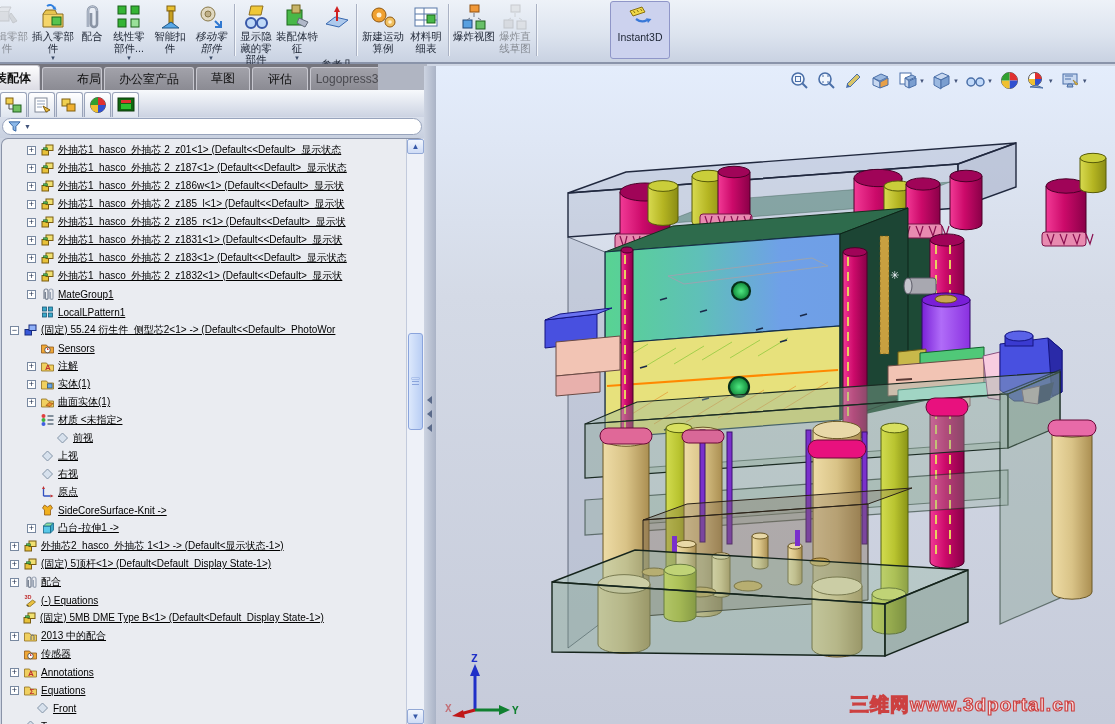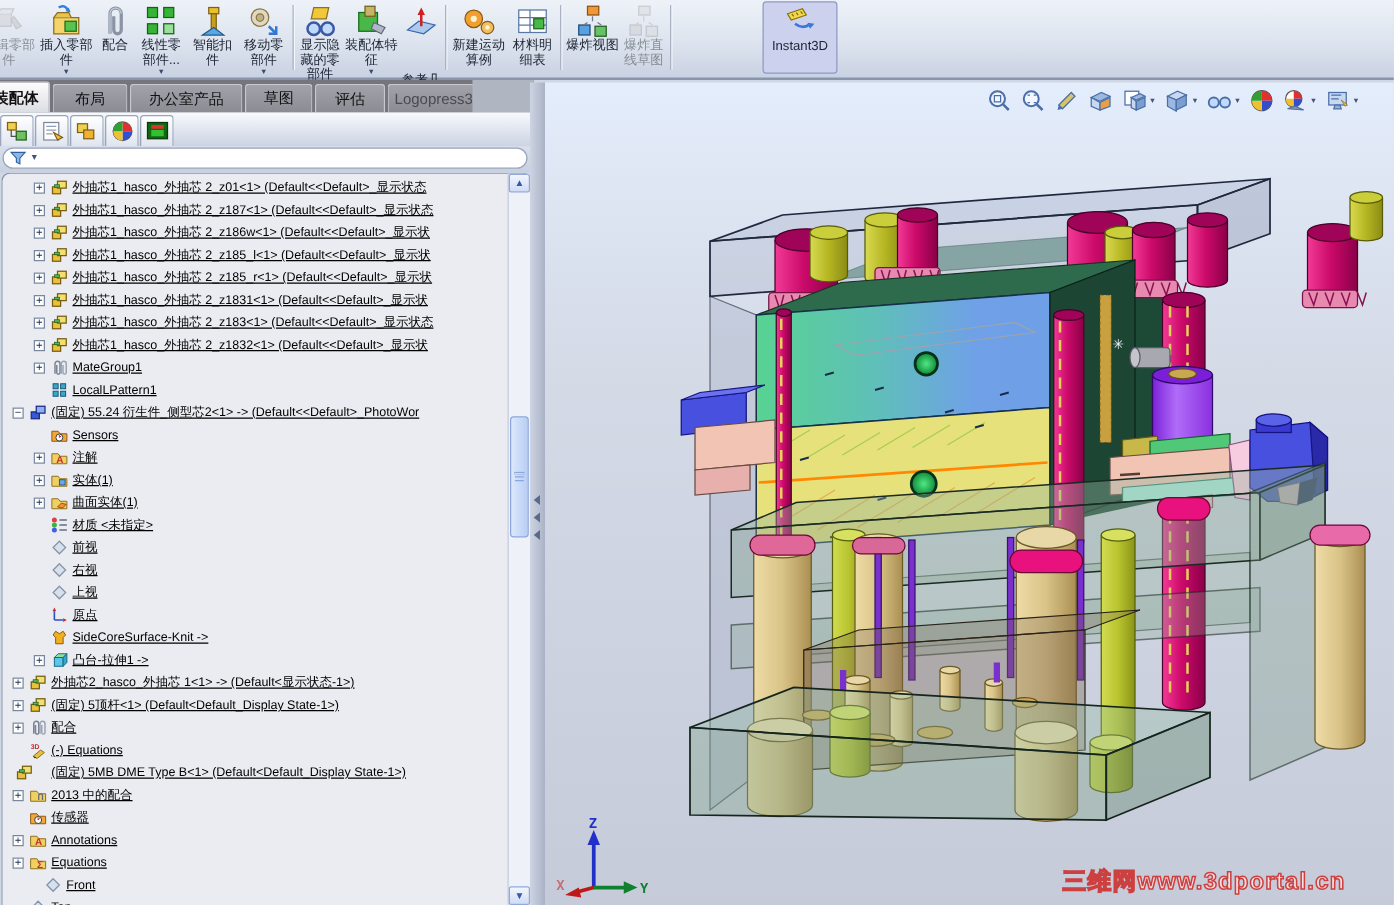--- a/index.html
+++ b/index.html
@@ -136,21 +136,21 @@
         <div class="tarr">▼</div>
       </div>
       <div class="tbtn" style="width: 40px;">
         <div class="tico"><svg viewBox="0 0 28 28">
             <rect x="11" y="3" width="8" height="5" fill="#e8c030" stroke="#806010"></rect>
             <rect x="13" y="8" width="4" height="12" fill="#c8a020" stroke="#806010"></rect>
             <path d="M6 25l9-6 8 6z" fill="#58a8e8" stroke="#205888"></path>
           </svg></div>
         <div class="tlbl">智能扣件</div>
       </div>
-      <div class="tbtn" style="width: 42px;">
+      <div class="tbtn" style="width: 42px; font-style: italic;">
         <div class="tico"><svg viewBox="0 0 28 28">
             <circle cx="11" cy="11" r="7" fill="#e0d8c0" stroke="#887848"></circle>
             <circle cx="11" cy="11" r="3" fill="#c0b088" stroke="#887848"></circle>
             <path d="M18 18l6 6m0-6v6h-6" stroke="#3078d0" stroke-width="2" fill="none"></path>
           </svg></div>
         <div class="tlbl">移动零部件</div>
         <div class="tarr">▼</div>
       </div>
       <div class="tsep"></div>
       <div class="tbtn" style="width: 36px;">
@@ -224,21 +224,21 @@
             <path d="M7.5 7l1.5 2M11 6l1.5 2M14.5 5l1.5 2" stroke="#887010"></path>
             <path d="M10 15c4 3 8 3 11 1" fill="none" stroke="#3878d8" stroke-width="2.2"></path>
             <path d="M22 19l3.5-4-5.5-.8z" fill="#3878d8"></path>
           </svg></div>
         <div class="tlbl">Instant3D</div>
       </div>
     </div>
 
   <div id="tabstrip">
       <div class="ctab active" style="width: 52px; margin-left: -14px;">装配体</div>
-      <div class="ctab" style="width: 58px;">布局</div>
+      <div class="ctab" style="width: 58px; text-align: right;">布局</div>
       <div class="ctab" style="width: 88px;">办公室产品</div>
       <div class="ctab" style="width: 52px; font-family: Liberation Mono, monospace;">草图</div>
       <div class="ctab" style="width: 54px;">评估</div>
       <div class="ctab muted" style="width: 72px;">Logopress3</div>
     </div>
   <div id="striptail"></div>
 
   <div id="paneltabs">
       <div class="ptab">
         <svg viewBox="0 0 20 18">
@@ -362,29 +362,29 @@
         <div class="trow" style="padding-left: 25px;"><span class="ebox">+</span><span class="nico"><svg viewBox="0 0 14 14">
               <path d="M1 4h5l1.5 2H13v6H1z" fill="#f0d060" stroke="#907020" stroke-width=".8"></path>
               <path d="M5.5 10.5l3-3 4 1-3 3z" fill="#f09030" stroke="#904810" stroke-width=".7"></path>
             </svg></span><span class="nlbl">曲面实体(1)</span></div>
         <div class="trow" style="padding-left: 25px;"><span class="ebox hid"></span><span class="nico"><svg viewBox="0 0 14 14">
               <circle cx="3" cy="3" r="2" fill="#e04040"></circle>
               <circle cx="3" cy="7" r="2" fill="#40b040"></circle>
               <circle cx="3" cy="11" r="2" fill="#4060e0"></circle>
               <path d="M7 3h6M7 7h6M7 11h6" stroke="#607080" stroke-width="1.3"></path>
             </svg></span><span class="nlbl">材质 &lt;未指定&gt;</span></div>
-        <div class="trow" style="padding-left: 25px;"><span class="ebox hid"></span><span class="nico"><svg viewBox="0 0 14 14">
+        <div class="trow" style="padding-left: 40px;"><span class="ebox hid"></span><span class="nico"><svg viewBox="0 0 14 14">
               <path d="M7 2l5 5-5 5-5-5z" fill="rgba(180,205,230,.35)" stroke="#8494a8"></path>
             </svg></span><span class="nlbl">前视</span></div>
         <div class="trow" style="padding-left: 25px;"><span class="ebox hid"></span><span class="nico"><svg viewBox="0 0 14 14">
               <path d="M7 2l5 5-5 5-5-5z" fill="rgba(180,205,230,.35)" stroke="#8494a8"></path>
-            </svg></span><span class="nlbl">右视</span></div>
+            </svg></span><span class="nlbl">上视</span></div>
         <div class="trow" style="padding-left: 25px;"><span class="ebox hid"></span><span class="nico"><svg viewBox="0 0 14 14">
               <path d="M7 2l5 5-5 5-5-5z" fill="rgba(180,205,230,.35)" stroke="#8494a8"></path>
-            </svg></span><span class="nlbl">上视</span></div>
+            </svg></span><span class="nlbl">右视</span></div>
         <div class="trow" style="padding-left: 25px;"><span class="ebox hid"></span><span class="nico"><svg viewBox="0 0 14 14">
               <path d="M3 11h7M3 11V4" stroke="#3050c0" stroke-width="1.3" fill="none"></path>
               <path d="M13 11l-3-1.5v3zM3 1l-1.5 3h3z" fill="#c03030"></path>
             </svg></span><span class="nlbl">原点</span></div>
         <div class="trow" style="padding-left: 25px;"><span class="ebox hid"></span><span class="nico"><svg viewBox="0 0 14 14">
               <path d="M4 2l3 2 3-2 2 3-2 2v5H4V7L2 5z" fill="#f0b020" stroke="#905810" stroke-width=".8"></path>
             </svg></span><span class="nlbl">SideCoreSurface-Knit -&gt;</span></div>
         <div class="trow" style="padding-left: 25px;"><span class="ebox">+</span><span class="nico"><svg viewBox="0 0 14 14">
               <rect x="3" y="5" width="7" height="7" fill="#58c8e8" stroke="#186888" stroke-width=".8"></rect>
               <path d="M3 5l3-3h7l-3 3z" fill="#90e0a0" stroke="#186888" stroke-width=".8"></path>
@@ -402,21 +402,21 @@
             </svg></span><span class="nlbl">(固定) 5顶杆&lt;1&gt; (Default&lt;Default_Display State-1&gt;)</span></div>
         <div class="trow" style="padding-left: 8px;"><span class="ebox">+</span><span class="nico"><svg viewBox="0 0 14 14">
               <path d="M3.5 12V4a2 2 0 0 1 4 0v7a1.3 1.3 0 0 1-2.6 0V5" fill="none" stroke="#7a8494" stroke-width="1.2"></path>
               <path d="M8.5 12V4a2 2 0 0 1 4 0v7a1.3 1.3 0 0 1-2.6 0V5" fill="none" stroke="#9aa4b4" stroke-width="1.2"></path>
             </svg></span><span class="nlbl">配合</span></div>
         <div class="trow" style="padding-left: 8px;"><span class="ebox hid"></span><span class="nico"><svg viewBox="0 0 14 14">
               <text x="1" y="6" font-size="5.5" font-weight="bold" fill="#c03030">3D</text>
               <path d="M3 12l6-5 3 2-6 5z" fill="#e8c040" stroke="#806010" stroke-width=".7"></path>
               <path d="M3 12l1 1.5L6 13z" fill="#303030"></path>
             </svg></span><span class="nlbl">(-) Equations</span></div>
-        <div class="trow" style="padding-left: 10px; gap: 11px;"><span class="nico"><svg viewBox="0 0 14 14">
+        <div class="trow" style="padding-left: 20px;"><span class="nico"><svg viewBox="0 0 14 14">
               <rect x="1.5" y="6.5" width="6.5" height="5.5" fill="#e8c23a" stroke="#7a5c10"></rect>
               <rect x="5.5" y="2" width="7" height="5.5" fill="#f0e070" stroke="#7a5c10"></rect>
               <rect x="3" y="4.8" width="4" height="2" fill="#58b858" stroke="#206020" stroke-width=".6"></rect>
             </svg></span><span class="nlbl">(固定) 5MB DME Type B&lt;1&gt; (Default&lt;Default_Display State-1&gt;)</span></div>
         <div class="trow" style="padding-left: 8px;"><span class="ebox">+</span><span class="nico"><svg viewBox="0 0 14 14">
               <path d="M1 4h5l1.5 2H13v6H1z" fill="#f0d060" stroke="#907020" stroke-width=".8"></path>
               <path d="M7.5 11V7.5a1.5 1.5 0 0 1 3 0V11" stroke="#606a7a" fill="none" stroke-width="1"></path>
             </svg></span><span class="nlbl">2013 中的配合</span></div>
         <div class="trow" style="padding-left: 8px;"><span class="ebox hid"></span><span class="nico"><svg viewBox="0 0 14 14">
               <path d="M1 4h5l1.5 2H13v6H1z" fill="#f0a838" stroke="#905818" stroke-width=".8"></path>

